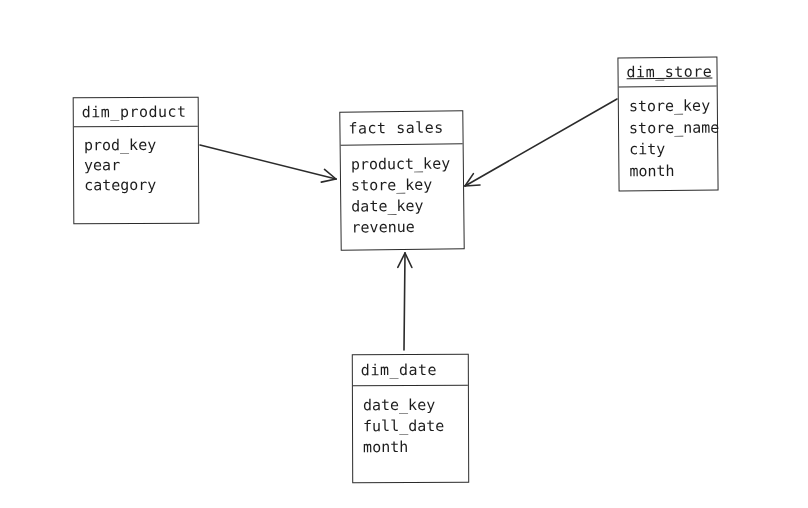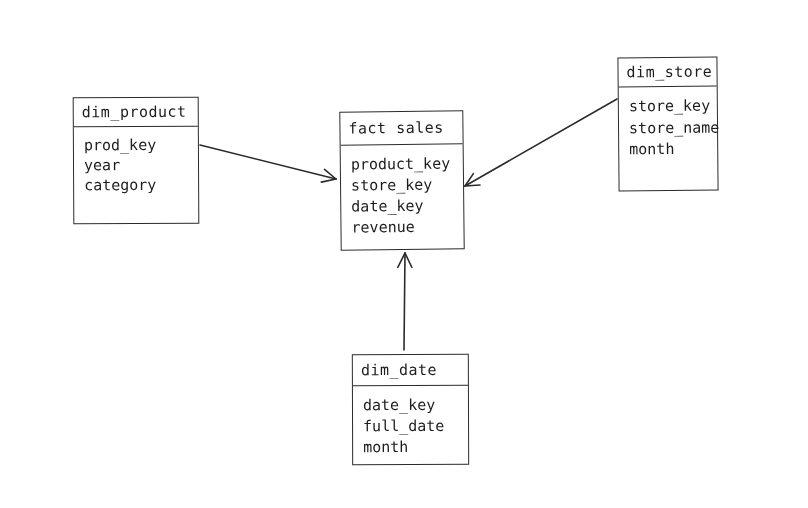--- a/index.html
+++ b/index.html
@@ -32,23 +32,23 @@
     line-height:21px;
   }
   .erd-table .field{white-space:nowrap;}
   
   .t-product{left:73px;top:97px;width:126px;height:127px;transform:rotate(-0.3deg);}
   .t-product .hdr{height:29px;}
   .t-product .body{padding-top:8px;line-height:20px;}
   .t-fact{left:340px;top:111px;width:124px;height:139px;transform:rotate(-0.6deg);}
   .t-fact .hdr{height:33px;}
   .t-store{left:618px;top:57px;width:100px;height:134px;transform:rotate(-0.5deg);}
-  .t-store .hdr{height:29px;}
+  .t-store .hdr{height:29px;text-decoration:underline;}
   .t-store .body{line-height:21.5px;}
-  .t-date{left:352px;top:354px;width:117px;height:111px;transform:rotate(-0.2deg);}
+  .t-date{left:352px;top:354px;width:117px;height:129px;transform:rotate(-0.2deg);}
   .t-date .hdr{height:31px;}
   .arrows{position:absolute;left:0;top:0;pointer-events:none;}
 </style>
 </head>
 <body>
 
 <div class="canvas">
 
   <div class="erd-table t-product">
     <div class="hdr">dim_product</div>
@@ -67,20 +67,21 @@
       <div class="field">date_key</div>
       <div class="field">revenue</div>
     </div>
   </div>
 
   <div class="erd-table t-store">
     <div class="hdr">dim_store</div>
     <div class="body">
       <div class="field">store_key</div>
       <div class="field">store_name</div>
+      <div class="field">city</div>
       <div class="field">month</div>
     </div>
   </div>
 
   <div class="erd-table t-date">
     <div class="hdr">dim_date</div>
     <div class="body">
       <div class="field">date_key</div>
       <div class="field">full_date</div>
       <div class="field">month</div>

